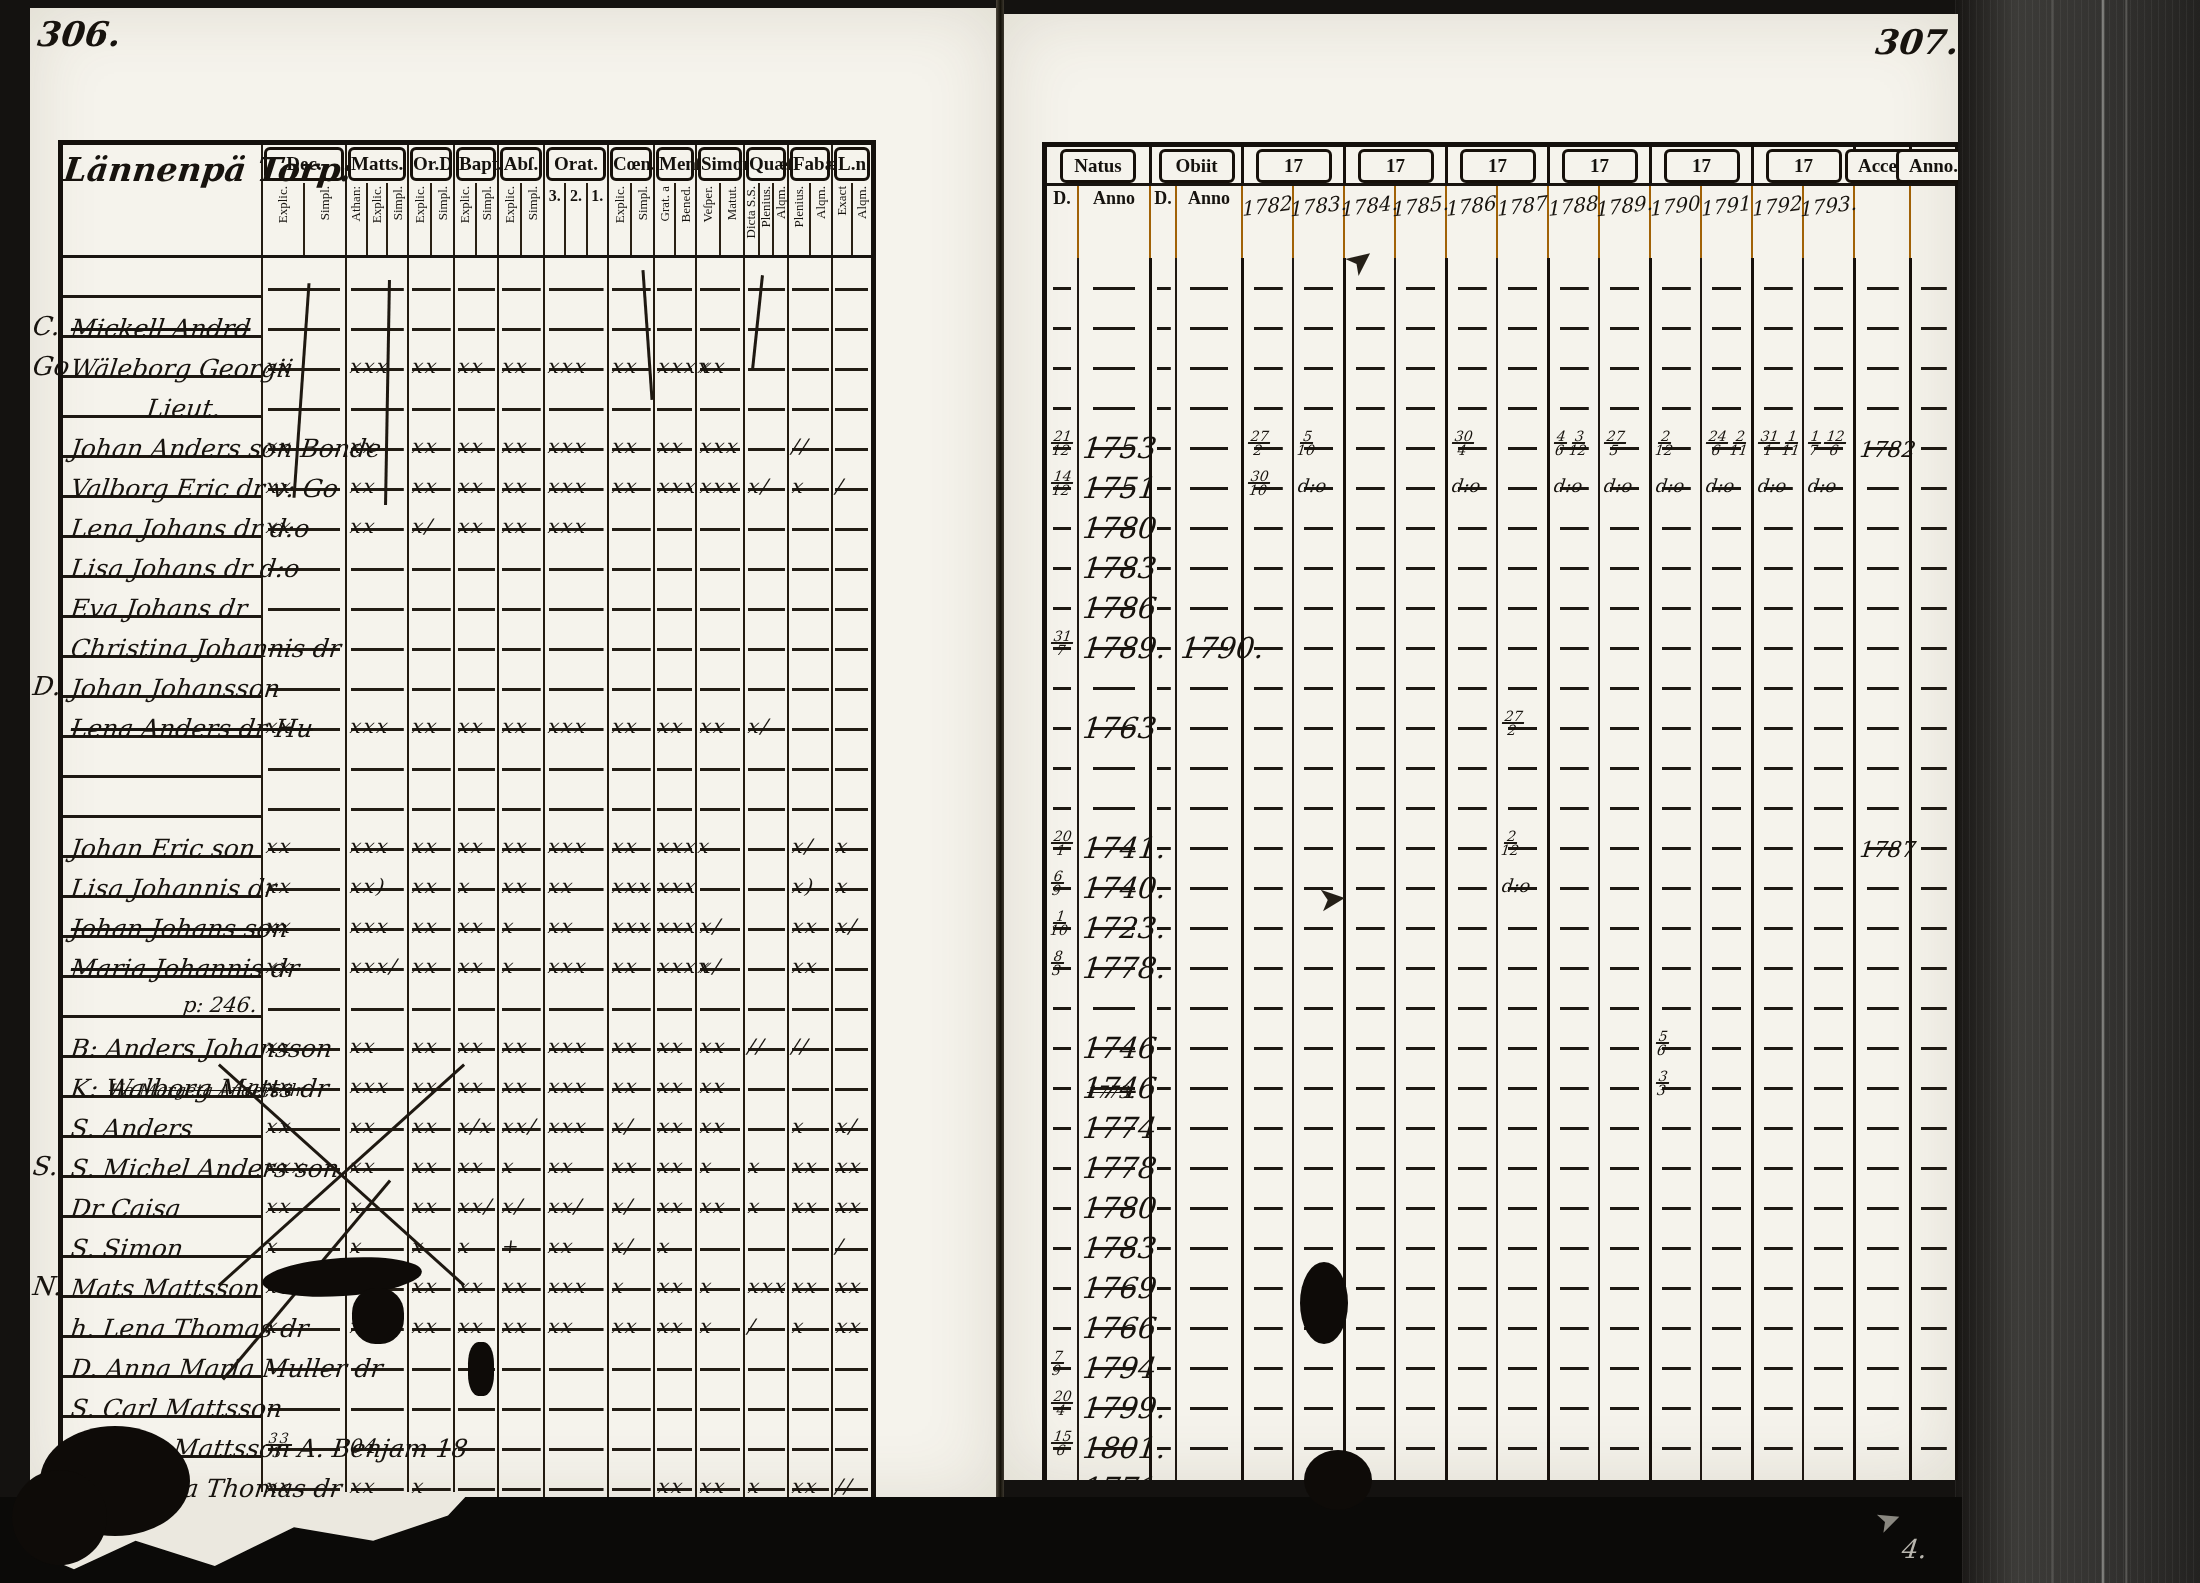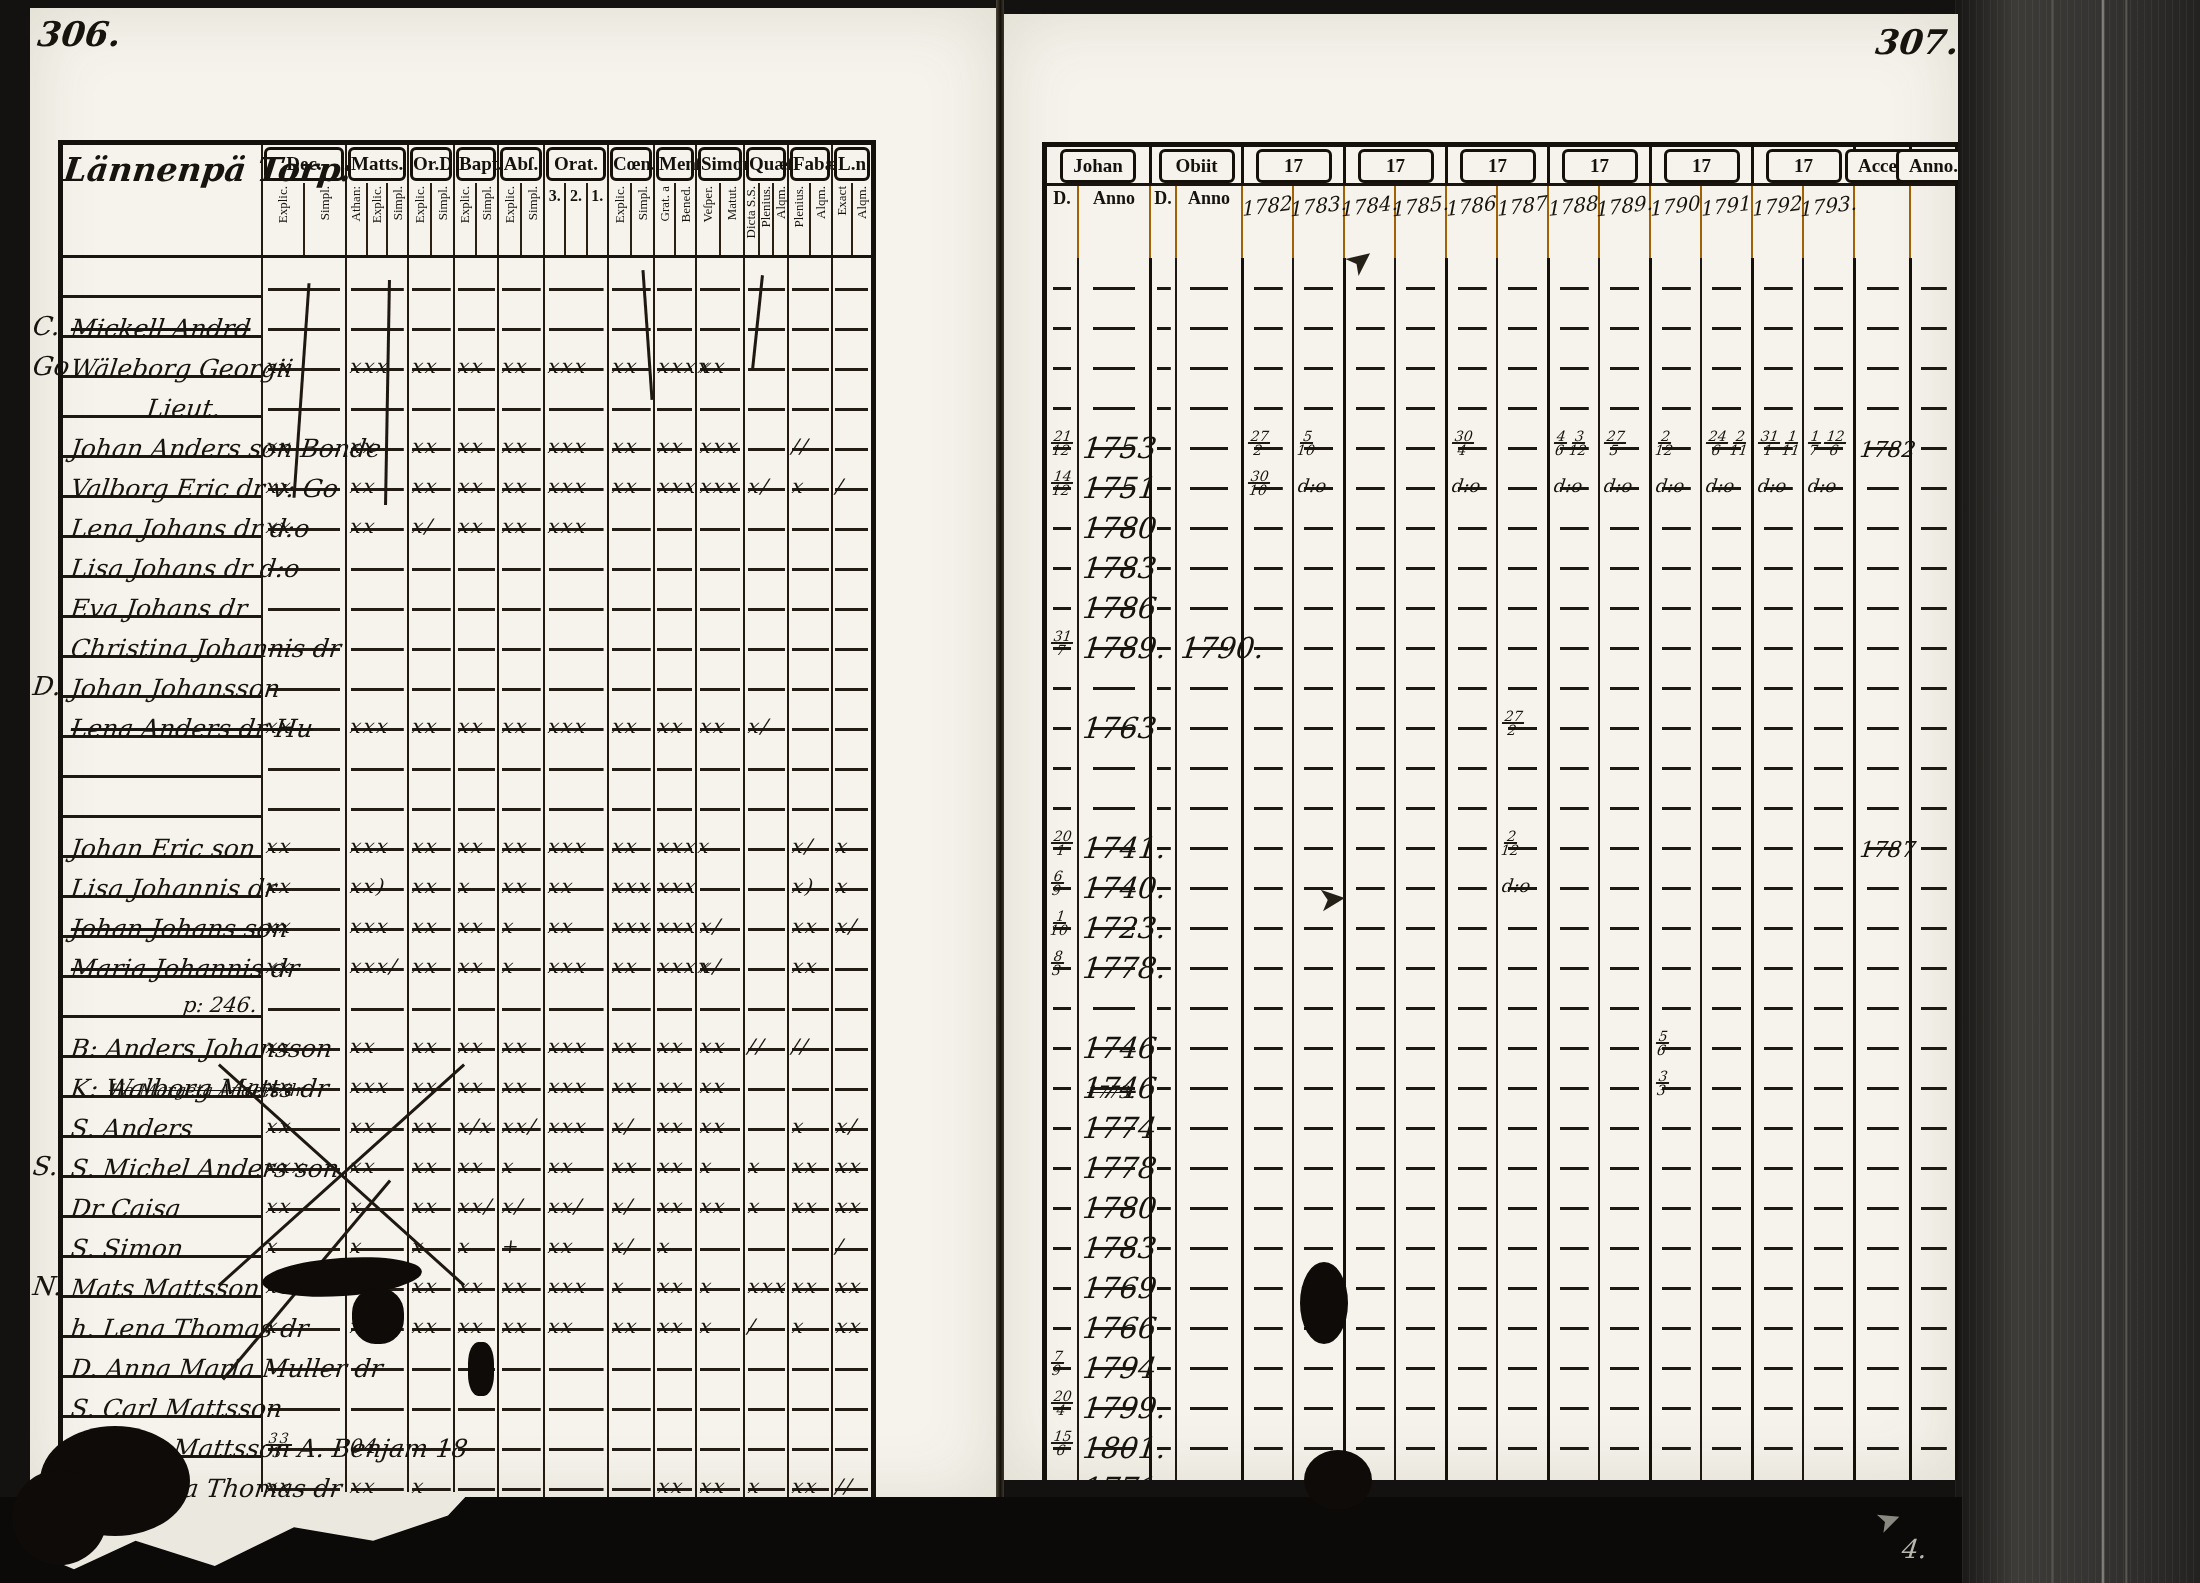--- a/index.html
+++ b/index.html
@@ -1142,21 +1142,21 @@
           </div>
         </div>
       </div>
   </div>
 
   <div class="page page-right">
     <div class="pageno r hw">307.</div>
     <div class="rtable">
         <div class="rgroups">
           <div class="rgroup" style="width: 102px;">
-            <div class="hbox">Johan</div>
+            <div class="hbox">Natus</div>
           </div>
           <div class="rgroup" style="width: 92px;">
             <div class="hbox">Obiit</div>
           </div>
           <div class="rgroup" style="width: 102px;">
             <div class="hbox">17</div>
           </div>
           <div class="rgroup" style="width: 102px;">
             <div class="hbox">17</div>
           </div>

